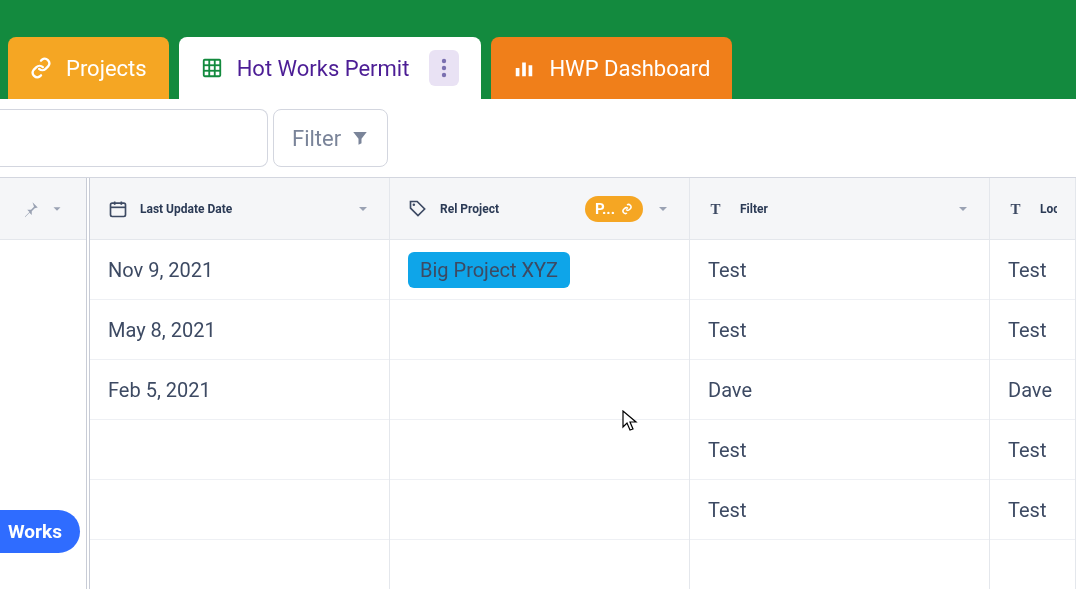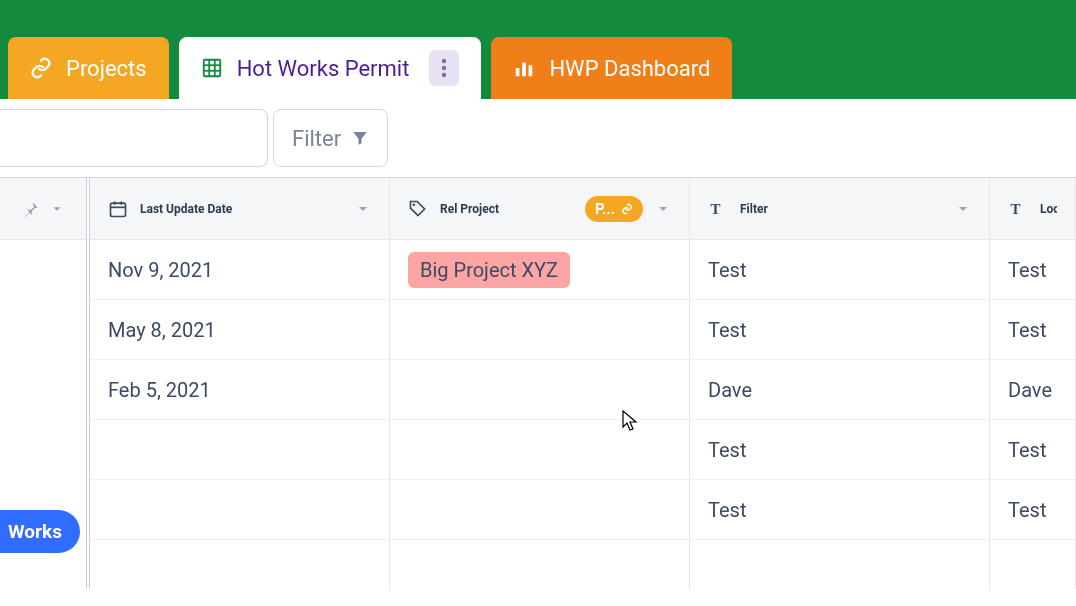--- a/index.html
+++ b/index.html
@@ -154,21 +154,21 @@
   color: #fff;
   font-weight: 700;
   font-size: 15px;
   border-radius: 999px;
   padding: 4px 10px;
   display: inline-flex;
   align-items: center;
   gap: 6px;
 }
 .rel-tag {
-  background: #fca5a5;
+  background: #0ea5e9;
   border-radius: 6px;
   padding: 6px 12px;
   font-size: 20px;
   color: #3d4a63;
 }
 
 
 .view-fab {
   position: absolute;
   left: 0;

